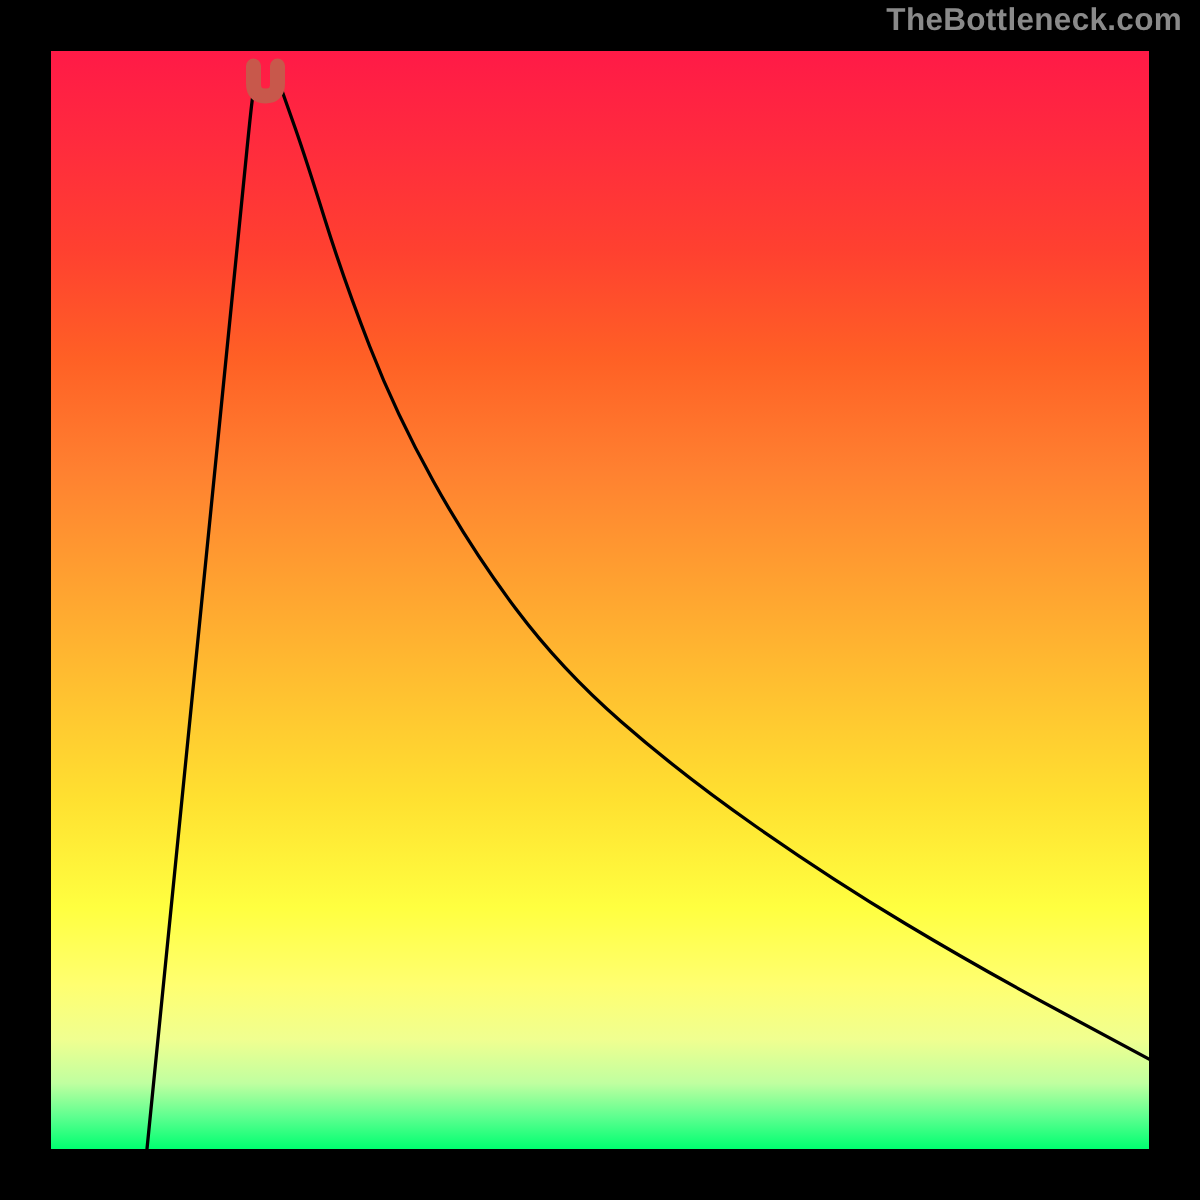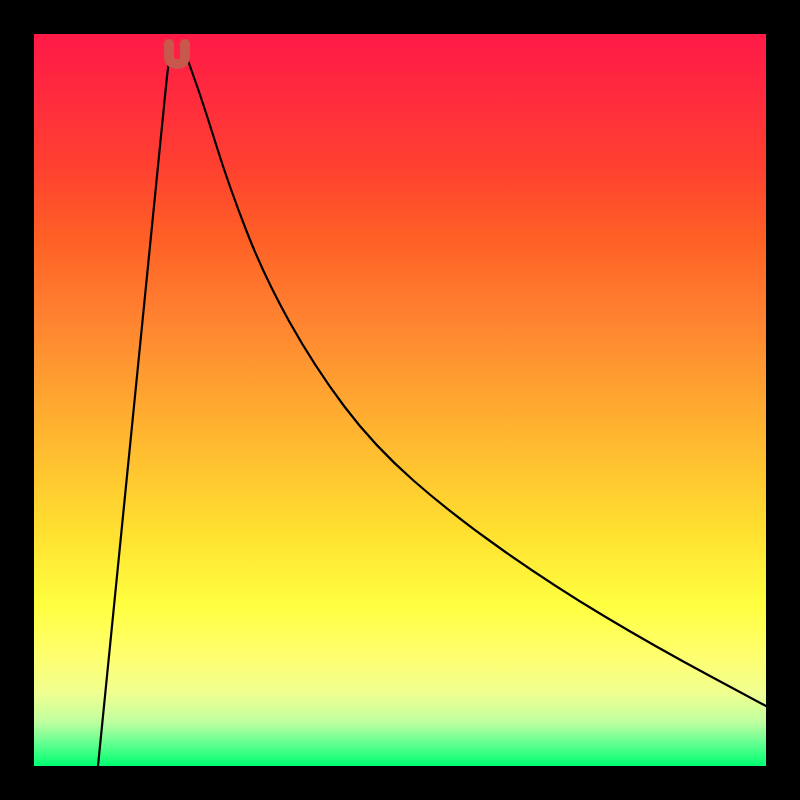--- a/index.html
+++ b/index.html
@@ -63,20 +63,21 @@
     font-size: 21px;
     font-weight: 600;
     color: #8a8a8a;
     letter-spacing: 0.2px;
   }
 </style>
 </head>
 <body>
 
 <div class="frame">
+  <div class="watermark">TheBottleneck.com</div>
   <div class="plot">
     <svg class="curves" viewBox="0 0 732 732">
       <path id="left-branch-path" fill="none" stroke="#000" stroke-width="2.2" stroke-linecap="round" d="M 64 732 Q 75 622 82.5 547 Q 90 472 97.5 397 Q 105 322 111.5 257 Q 118 192 123 142 Q 128 92 130.5 67 Q 133 42 134 34 Q 135 26 136 22 T 137 18"></path>
       <path id="right-branch-path" fill="none" stroke="#000" stroke-width="2.2" stroke-linecap="round" d="M 151 18 Q 156 32 163 52 Q 170 72 182.5 112 Q 195 152 212.5 197 Q 230 242 255 287 Q 280 332 310 372 Q 340 412 380 447 Q 420 482 470 517 Q 520 552 570 582 Q 620 612 676 642 T 732 672"></path>
     </svg>
     <svg class="nub" viewBox="0 0 732 732">
       <path id="valley-marker-path" fill="none" stroke-width="10" stroke-linecap="round" stroke-linejoin="round" d="M 135 10 L 135 22 Q 135 30 143 30 Q 151 30 151 22 L 151 10" stroke="#c8584b"></path>
     </svg>
   </div>
 </div>

